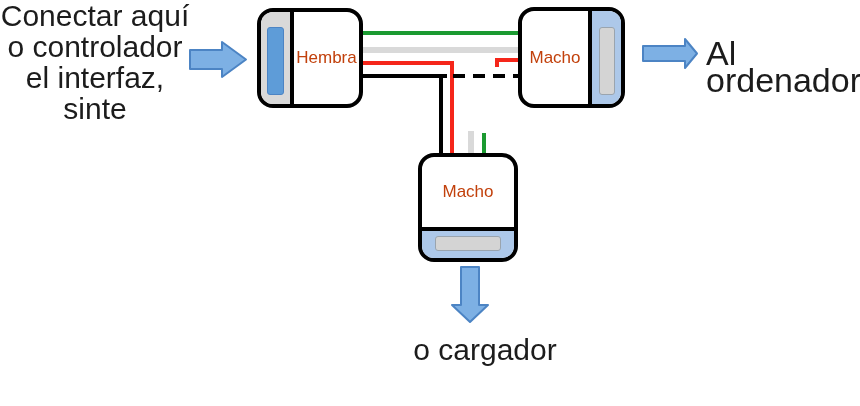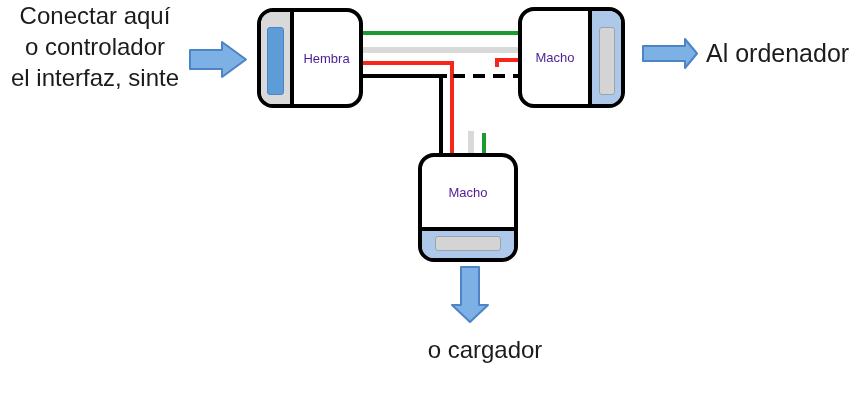--- a/index.html
+++ b/index.html
@@ -1,43 +1,43 @@
 <!DOCTYPE html>
 <html style="--arrow-fill: #7db0e4; --arrow-stroke: #4c84c4; --connector-gray: #d9d9d9; --connector-blue: #adc8e9; --plug-blue: #5e9cd8; --pin-gray: #d4d4d4; --wire-green: #1b9a31; --wire-gray: #d9d9d9; --wire-red: #f5261a; --wire-black: #000000; --outline: #000000;"><head>
 <meta charset="utf-8">
 <style>
   html,body{margin:0;padding:0;background:#ffffff;}
   #canvas{
     position:relative;width:860px;height:406px;background:#ffffff;
     font-family:"Liberation Sans",sans-serif;color:#1a1a1a;overflow:hidden;
   }
-  .note{position:absolute;text-align:center;font-size:24px;line-height:31px;color:#1c1c1c;}
+  .note{position:absolute;text-align:center;font-size:30px;line-height:31px;color:#1c1c1c;}
   #left-note{left:0;top:6;width:190px;}
-  #right-note{left:706px;top:40px;width:154px;text-align:left;font-size:25px;line-height:27px;}
+  #right-note{left:706px;top:40px;width:154px;text-align:left;font-size:34px;line-height:27px;}
   #bottom-note{left:355px;top:334px;width:260px;line-height:32px;}
   svg{position:absolute;display:block;}
   #wire-layer{left:0;top:0;z-index:1;}
   .arrow-svg{z-index:3;}
   .arrow-shape{fill:var(--arrow-fill,#7db0e4);stroke:var(--arrow-stroke,#4c84c4);stroke-width:2;stroke-linejoin:round;}
   .wire{fill:none;}
   .wire-green{stroke:var(--wire-green,#1b9a31);stroke-width:4;}
   .wire-gray{stroke:var(--wire-gray,#d9d9d9);stroke-width:6;}
   .wire-red{stroke:var(--wire-red,#f5261a);stroke-width:4;}
   .wire-black{stroke:var(--wire-black,#000000);stroke-width:4;}
   .connector{
     position:absolute;box-sizing:border-box;background:#ffffff;
     border:4px solid var(--outline,#000);border-radius:16px;z-index:2;
     display:flex;overflow:hidden;
   }
   .connector .strip{position:relative;flex:0 0 auto;}
   .strip-gray{background:var(--connector-gray,#d9d9d9);border-right:4px solid var(--outline,#000);width:29px;}
   .strip-blue-right{background:var(--connector-blue,#adc8e9);border-left:4px solid var(--outline,#000);width:29px;}
   .strip-blue-bottom{background:var(--connector-blue,#adc8e9);border-top:4px solid var(--outline,#000);height:27px;position:relative;}
   .connector .body{flex:1 1 auto;display:flex;align-items:center;justify-content:center;}
-  .connector-label{font-size:13px;color:#4c1d95;}
+  .connector-label{font-size:17px;color:#c2410c;}
   #female-connector{left:257px;top:8px;width:106px;height:100px;}
   #male-right-connector{left:518px;top:7px;width:107px;height:101px;}
   #male-bottom-connector{left:418px;top:153px;width:100px;height:109px;flex-direction:column;}
   #male-bottom-connector .body{flex:1 1 auto;}
   .plug-bar-v{
     position:absolute;width:15px;height:66px;border-radius:3px;
     background:var(--plug-blue,#5e9cd8);border:1px solid var(--arrow-stroke,#4c84c4);
     left:6px;top:15px;
   }
   .pin-bar-v{

